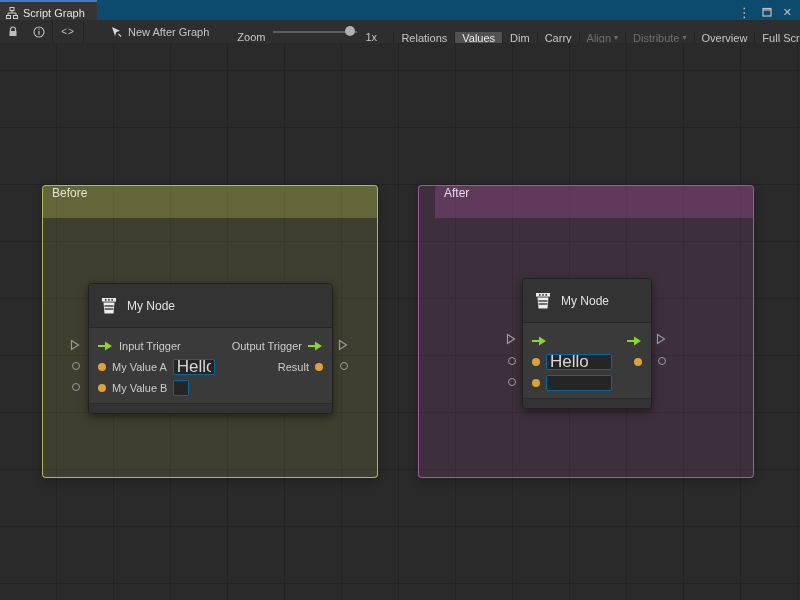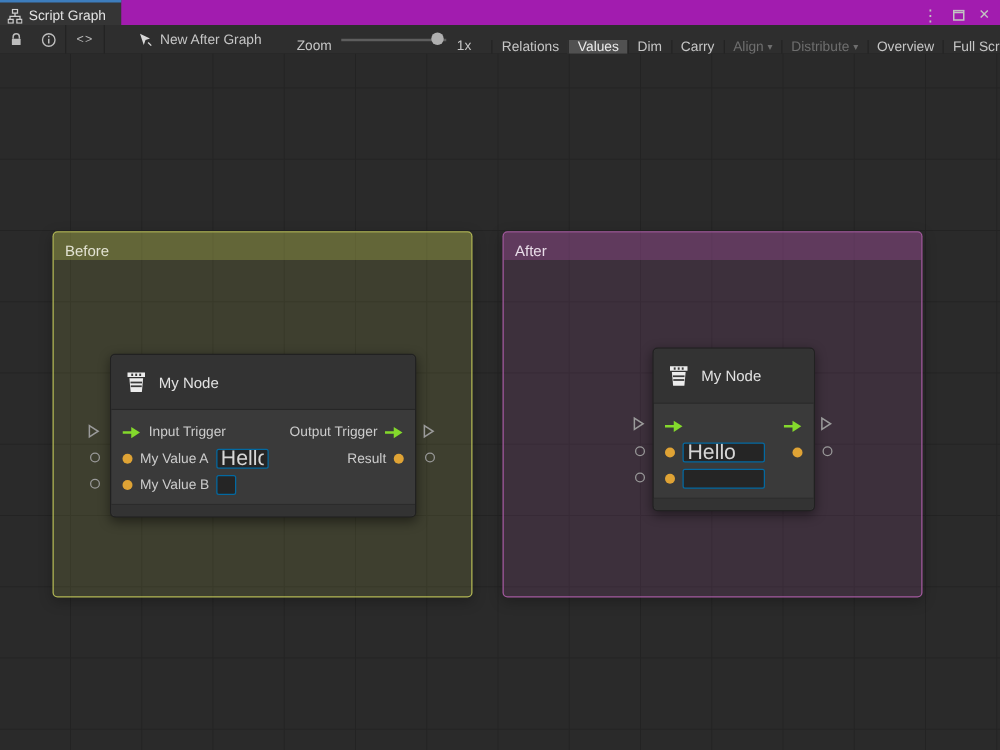--- a/index.html
+++ b/index.html
@@ -3,21 +3,21 @@
 <meta charset="utf-8">
 <style>
   html,body { margin:0; padding:0; background:#111; }
   .window {
     position:relative; width:800px; height:600px; overflow:hidden;
     background:#2a2a2a; font-family:"Liberation Sans", sans-serif;
     -webkit-user-select:none; user-select:none; cursor:default;
   }
 
   
-  .tabbar { position:absolute; top:0; left:0; right:0; height:24px; background:#a21caf; display:flex; align-items:stretch; }
+  .tabbar { position:absolute; top:0; left:0; right:0; height:24px; background:#0c4a6e; display:flex; align-items:stretch; }
   .tab { display:flex; align-items:center; gap:5px; padding:0 12px 0 6px; background:#353535; border-top:2px solid #3d7dbd; box-sizing:border-box; color:#e3e3e3; font-size:11px; }
   .tabbar-right { margin-left:auto; display:flex; align-items:center; gap:11px; padding-right:8px; color:#c2c2c2; }
   .kebab { font-size:13px; line-height:1; }
   .closex { font-size:11px; line-height:1; }
 
   
   .toolbar { position:absolute; top:20px; left:0; right:0; height:23px; background:#2e2e2e; border-bottom:1px solid #1f1f1f; display:flex; align-items:center; font-size:11px; color:#c6c6c6; box-sizing:content-box; }
   .tb-icon { width:26px; height:23px; display:flex; align-items:center; justify-content:center; }
   .sep { width:1px; height:23px; background:#232323; }
   .code-glyph { font-size:10px; letter-spacing:1px; color:#bdbdbd; }
@@ -35,24 +35,24 @@
   
   .canvas { position:absolute; top:43px; left:0; width:800px; height:557px;
     background-color:#2a2a2a;
     background-image:
       linear-gradient(to right, #232323 1px, transparent 1px),
       linear-gradient(to bottom, #232323 1px, transparent 1px);
     background-size:57px 57px; background-position:-1px 27px; }
 
   
   .group { position:absolute; width:336px; height:293px; border-radius:4px; box-sizing:border-box; box-shadow:0 3px 10px rgba(0,0,0,0.25); }
-  .group-header { height:22px; display:flex; align-items:flex-end; padding:0 9px; font-size:12px; border-radius:3px 3px 0 0; }
+  .group-header { height:32px; display:flex; align-items:flex-start; padding:0 9px; font-size:12px; border-radius:3px 3px 0 0; }
   .group.before { left:42px; top:142px; background:rgba(185,192,79,0.14); border:1px solid rgba(199,205,92,0.85); }
   .group.before .group-header { background:rgba(185,192,79,0.30); color:#e2e2d2; }
-  .group.after { left:402px; top:142px; background:rgba(164,80,158,0.16); border:1px solid rgba(182,97,176,0.85); }
+  .group.after { left:418px; top:142px; background:rgba(164,80,158,0.16); border:1px solid rgba(182,97,176,0.85);padding-left:16px; }
   .group.after .group-header { background:rgba(164,80,158,0.34); color:#e8dce8; }
 
   
   .node { position:absolute; background:#3a3a3a; border:1px solid #212121; border-radius:4px; box-shadow:0 3px 9px rgba(0,0,0,0.45); }
   .node.before-node { left:88px; top:240px; width:245px; box-sizing:border-box; }
   .node.after-node  { left:522px; top:235px; width:130px; box-sizing:border-box; }
   .node-header { height:44px; box-sizing:border-box; display:flex; align-items:center; gap:8px; padding:0 10px; background:#333333; border-bottom:1px solid #262626; border-radius:4px 4px 0 0; color:#e2e2e2; font-size:12px; }
   .node-body { padding:7px 0 5px; }
   .row { height:21px; display:flex; align-items:center; gap:6px; padding:0 9px; font-size:11px; color:#cccccc; }
   .spacer { flex:1; }

